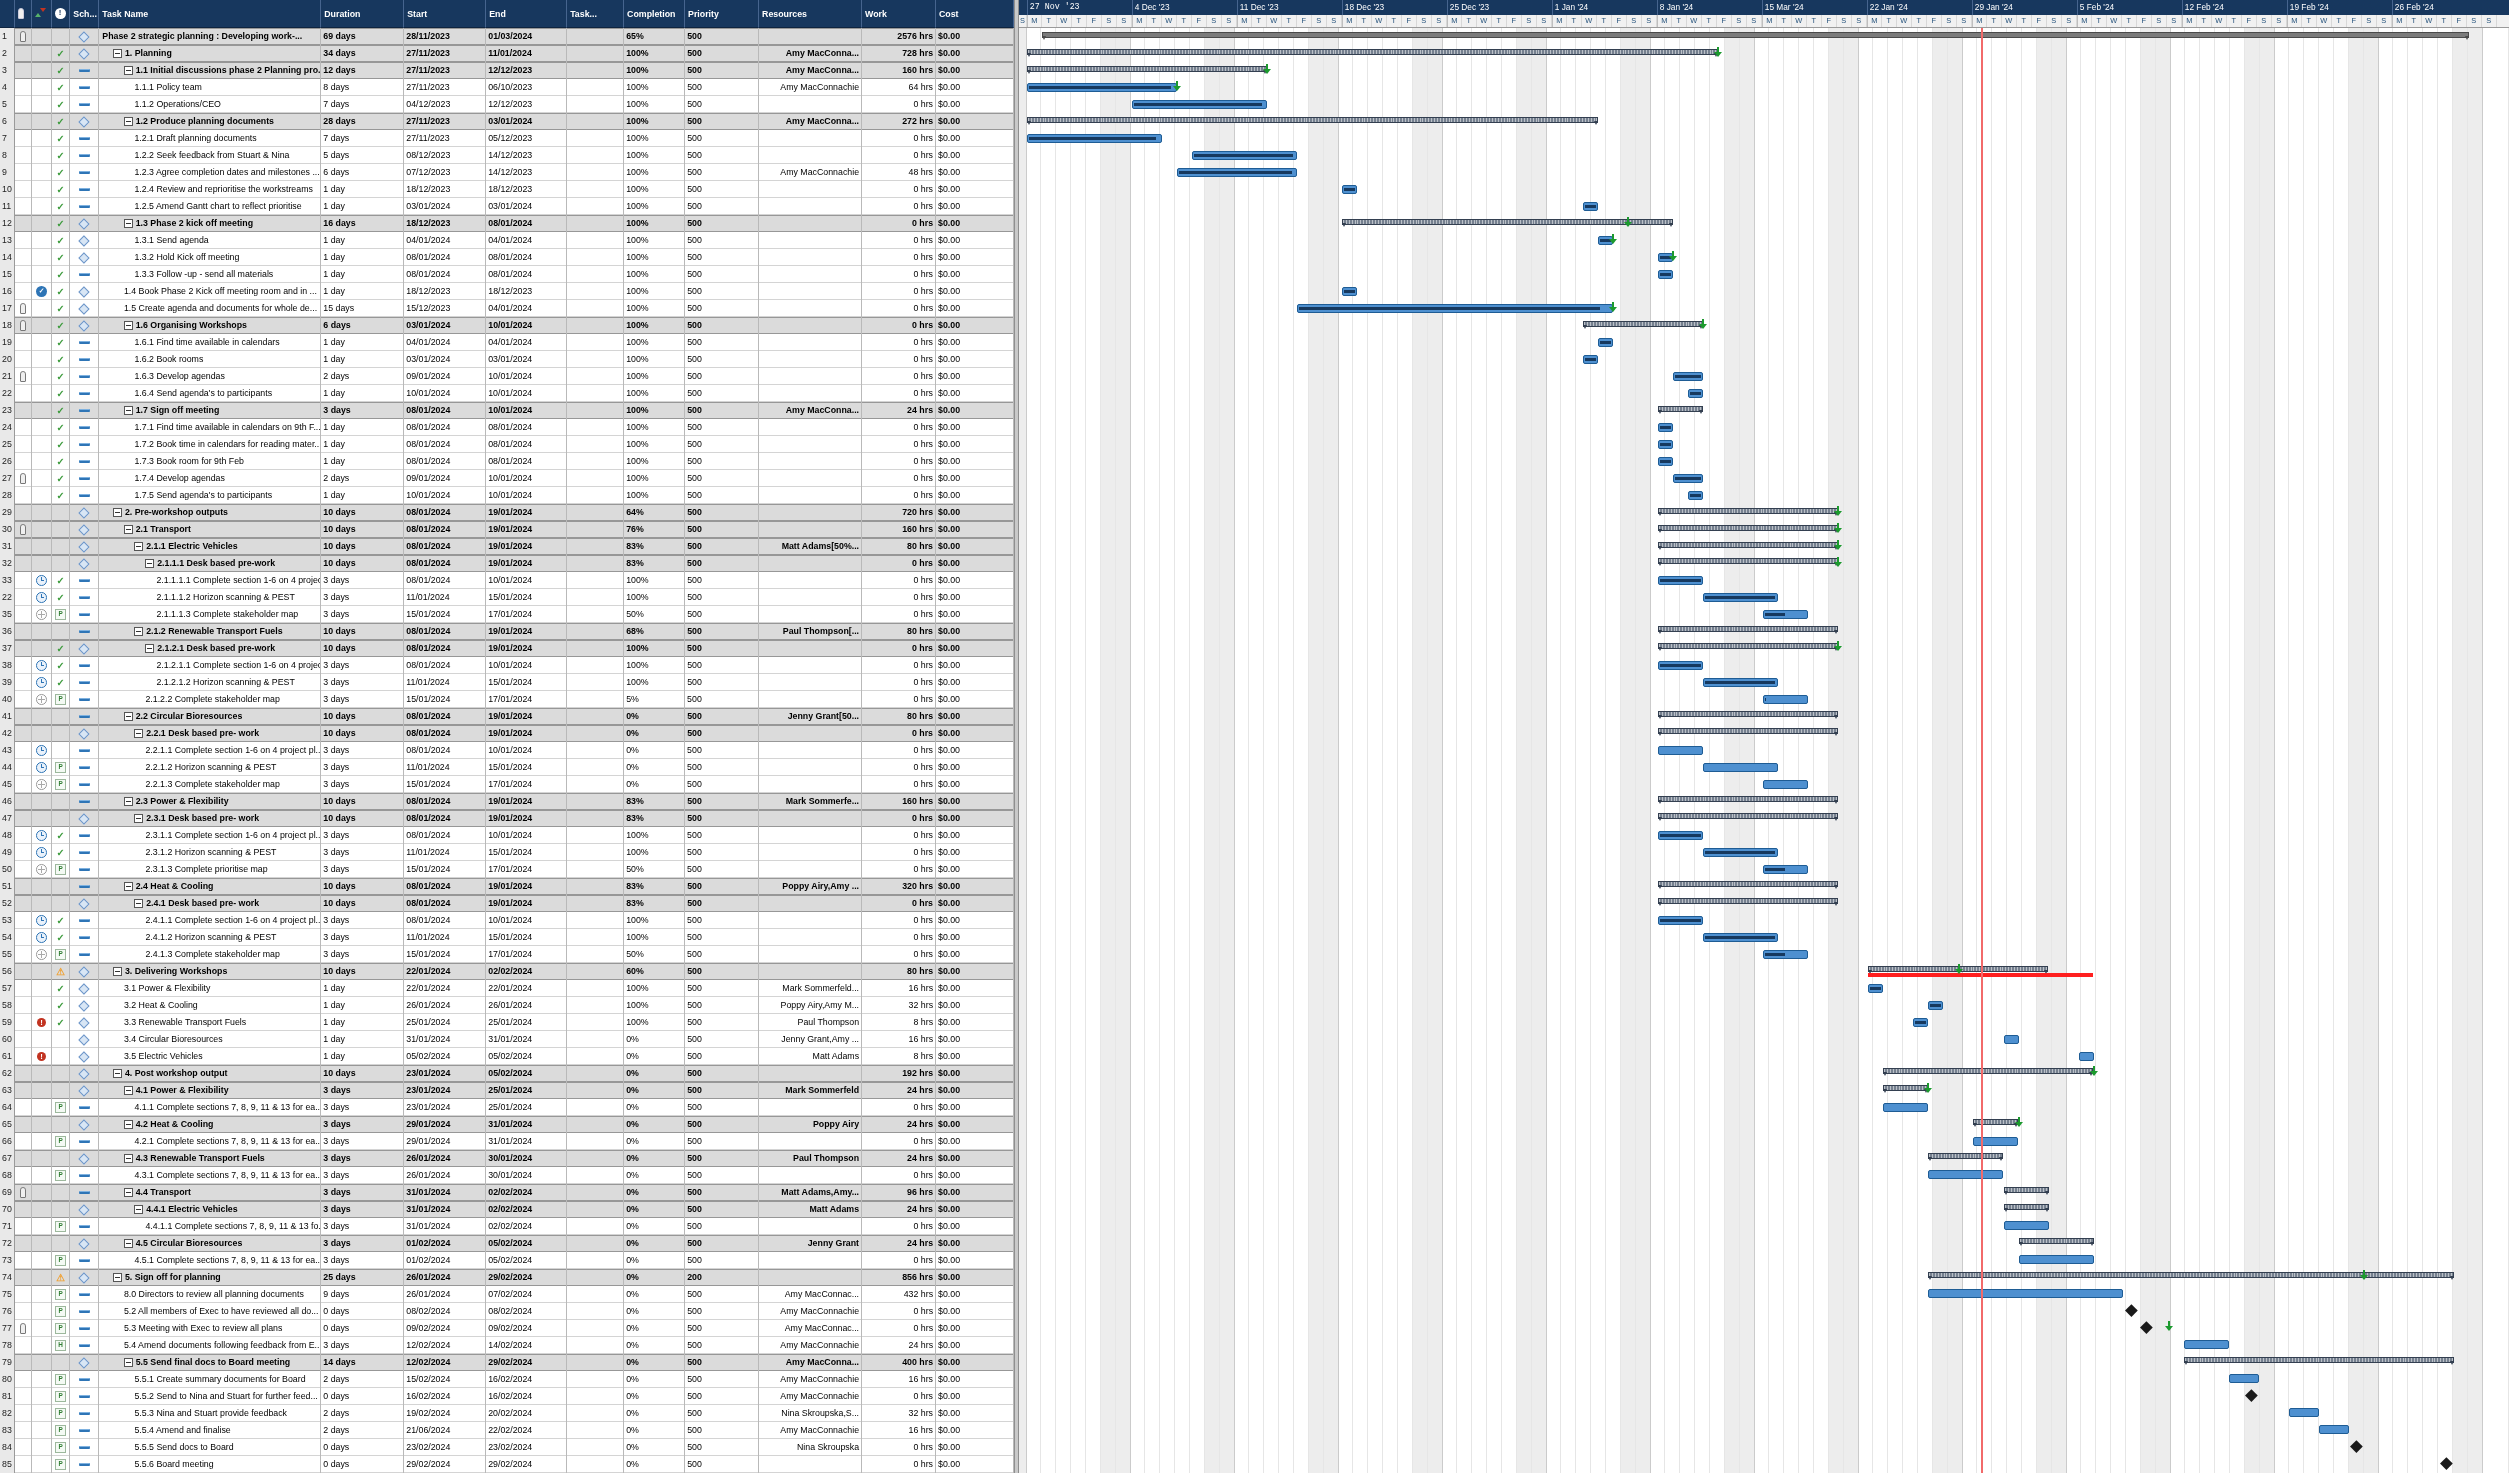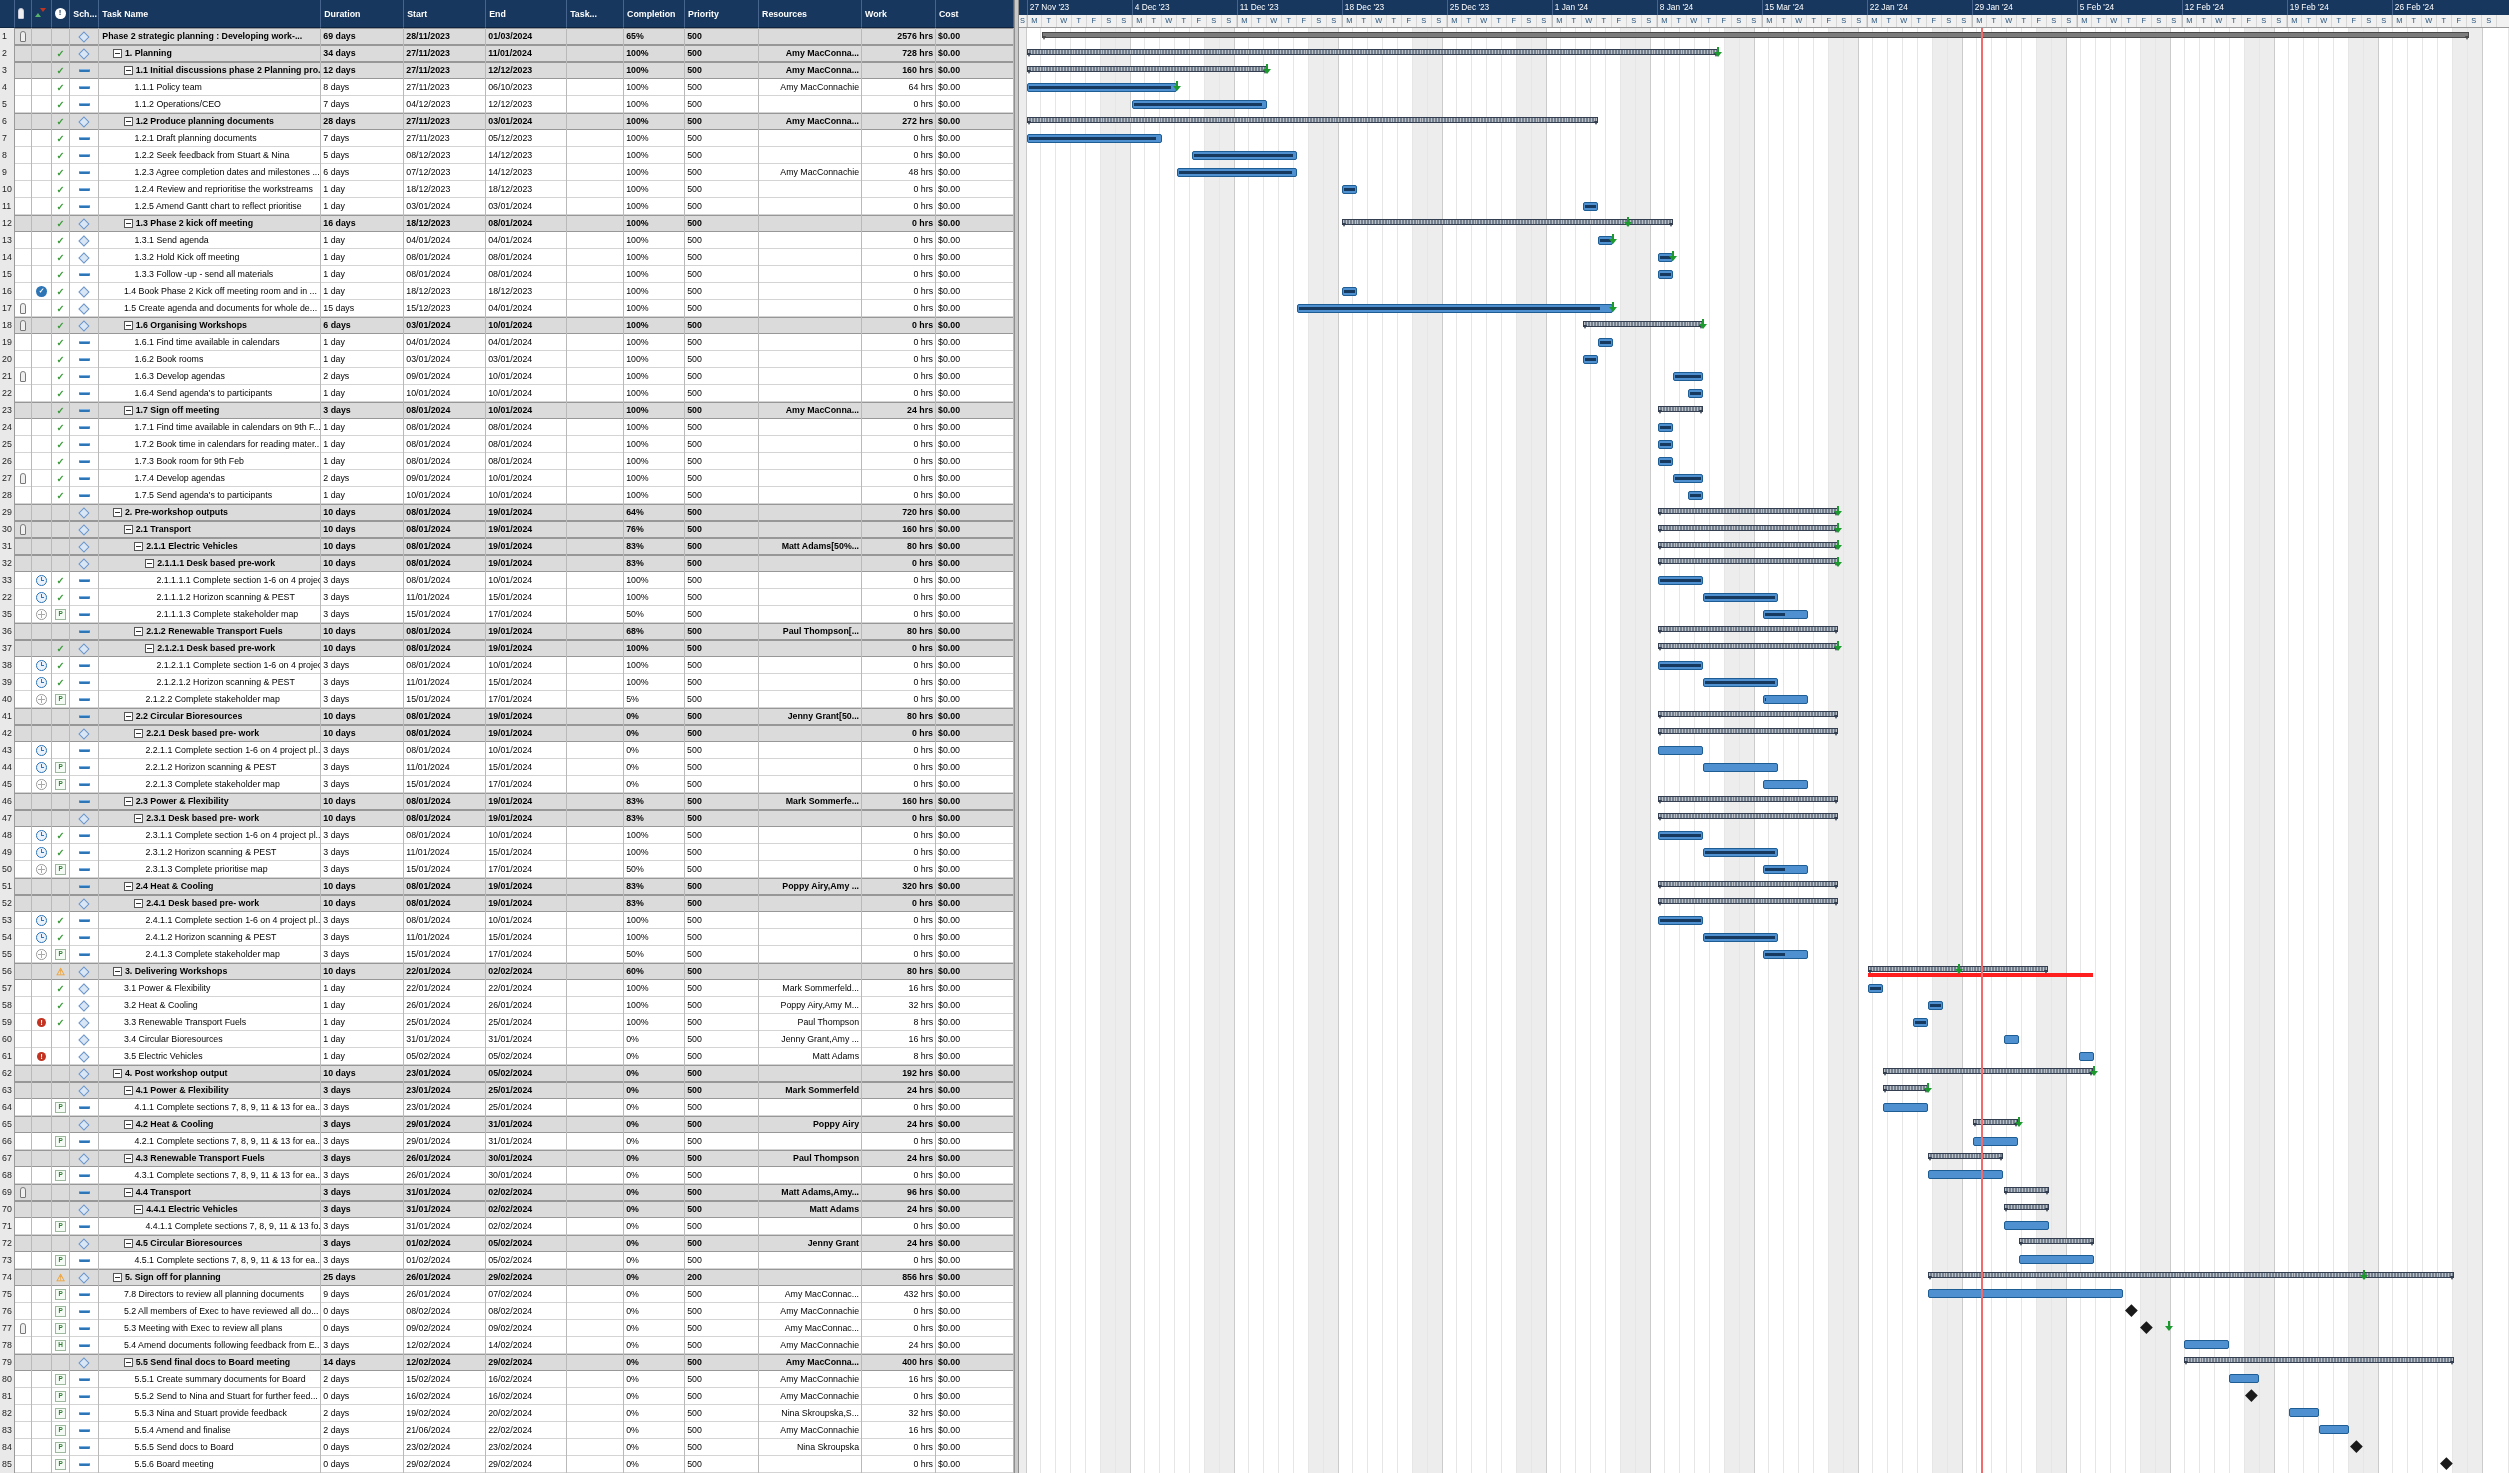--- a/index.html
+++ b/index.html
@@ -1677,21 +1677,21 @@
       <div class="trow">
         <div class="c num" style="width:14.7px">75</div>
         <div class="c ico" style="width:17.6px"></div>
         <div class="c ico" style="width:19.6px"></div>
         <div class="c ico" style="width:18.6px">
           <span class="i-p-box">P</span>
         </div>
         <div class="c ico" style="width:29px">
           <span class="i-taskbar"></span>
         </div>
-        <div class="c" style="width:222px;padding-left:24.5px"><span>7.8 Directors to review all planning documents</span></div>
+        <div class="c" style="width:222px;padding-left:24.5px"><span>8.0 Directors to review all planning documents</span></div>
         <div class="c " style="width:83px">9 days</div>
         <div class="c " style="width:82px">26/01/2024</div>
         <div class="c " style="width:81px">07/02/2024</div>
         <div class="c " style="width:57px"></div>
         <div class="c " style="width:61px">0%</div>
         <div class="c " style="width:74px">500</div>
         <div class="c r" style="width:103px">Amy MacConnac...</div>
         <div class="c r" style="width:74px">432 hrs</div>
         <div class="c " style="width:78px">$0.00</div>
       </div>
@@ -1906,21 +1906,21 @@
         <div class="c " style="width:78px">$0.00</div>
       </div>
     </div>
 </div>
 
 <div id="split"></div>
 
 <div id="chart">
   <div id="weekrow">
       <div class="wlabel" style="width: 7.8px; border-left: none;"></div>
-      <div class="wlabel" style="width: 105px;">27 Nov '23</div>
+      <div class="wlabel" style="width: 105px; font-family: Liberation Mono, monospace;">27 Nov '23</div>
       <div class="wlabel" style="width: 105px;">4 Dec '23</div>
       <div class="wlabel" style="width: 105px;">11 Dec '23</div>
       <div class="wlabel" style="width: 105px;">18 Dec '23</div>
       <div class="wlabel" style="width: 105px;">25 Dec '23</div>
       <div class="wlabel" style="width: 105px;">1 Jan '24</div>
       <div class="wlabel" style="width: 105px;">8 Jan '24</div>
       <div class="wlabel" style="width: 105px;">15 Mar '24</div>
       <div class="wlabel" style="width: 105px;">22 Jan '24</div>
       <div class="wlabel" style="width: 105px;">29 Jan '24</div>
       <div class="wlabel" style="width: 105px;">5 Feb '24</div>

